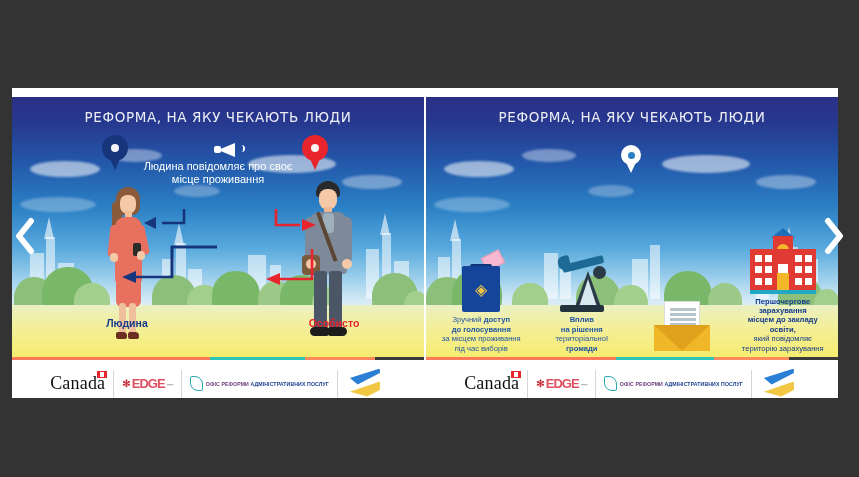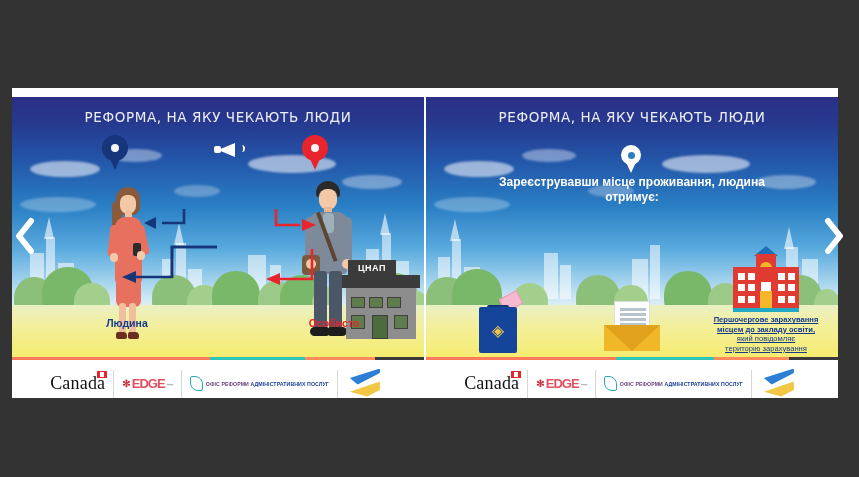--- a/index.html
+++ b/index.html
@@ -171,21 +171,21 @@
   .benefits {
     position: absolute; left: 6px; right: 6px; bottom: 4px;
     display: flex; align-items: flex-end; gap: 2px;
   }
   .benefit { flex: 1; text-align: center; }
   .benefit .art { height: 76px; position: relative; }
   .benefit .cap {
     color: #2155a4; font-size: 7.6px; line-height: 9.4px; padding: 3px 2px 0;
   }
   .benefit .cap b { font-weight: 700; }
-  .benefit:last-child .cap { color: #143a8c; text-decoration: underline; }
+  .benefit:last-child .cap { color: #143a8c; }
 
   
   .ballot-box { position: absolute; left: 50%; bottom: 0; transform: translateX(-50%); width: 38px; height: 46px; background: #15459b; border-radius: 2px; }
   .ballot-slot{ position: absolute; left: 50%; bottom: 42px; transform: translateX(-50%); width: 22px; height: 6px; background: #0f3578; border-radius: 2px; }
   .ballot-paper{position: absolute; left: 52%; bottom: 44px; width: 20px; height: 15px; background: #f6b9cf; transform: rotate(-28deg); border:1px solid #e49ab8;}
   .trident { position: absolute; left: 50%; bottom: 14px; transform: translateX(-50%); color: #f2c744; font-size: 16px; line-height: 16px; }
 
   
   .pump { position: absolute; left: 50%; bottom: 0; transform: translateX(-50%); width: 52px; height: 58px; }
   .pump .base { position: absolute; left: 4px; bottom: 0; width: 44px; height: 7px; background: #24323d; border-radius: 2px; }
@@ -307,20 +307,21 @@
           <div class="ground"></div>
 
           <div class="poster-title">РЕФОРМА, НА ЯКУ ЧЕКАЮТЬ ЛЮДИ</div>
 
           <div class="megaphone">
             <div class="tail"></div>
               <div class="horn"></div>
               <div class="wave"></div>
           </div>
 
+          <div class="lead-text left">Людина повідомляє про своє місце проживання</div>
 
           <div class="pin navy">
             <div class="head"></div>
               <div class="tip"></div>
               <div class="dot"></div>
           </div>
           <div class="pin red">
             <div class="head"></div>
               <div class="tip"></div>
               <div class="dot"></div>
@@ -355,31 +356,20 @@
             <div class="m-strap"></div>
               <div class="m-bag"></div>
             <div class="m-handL"></div>
               <div class="m-handR"></div>
             <div class="m-legL"></div>
               <div class="m-legR"></div>
               <div class="m-shoeL"></div>
               <div class="m-shoeR"></div>
           </div>
 
-          <div class="cnap">
-            <div class="sign">ЦНАП</div>
-            <div class="roof"></div>
-            <div class="body"></div>
-            <div class="win" style="left:9px;top:40px;width:14px;height:11px;"></div>
-            <div class="win" style="left:27px;top:40px;width:14px;height:11px;"></div>
-            <div class="win" style="left:45px;top:40px;width:14px;height:11px;"></div>
-            <div class="win" style="left:9px;top:58px;width:14px;height:14px;"></div>
-            <div class="win" style="left:52px;top:58px;width:14px;height:14px;"></div>
-            <div class="door"></div>
-          </div>
 
           <svg class="arrow-svg" viewBox="0 0 412 260">
             <path d="M205 150 L160 150 L160 180 L120 180" stroke="#16357a" stroke-width="2.6" fill="none"></path>
             <polygon points="124,174 110,180 124,186" fill="#16357a"></polygon>
             <path d="M205 150 L160 150 L160 180" stroke="#16357a" stroke-width="2.6" fill="none"></path>
             <path d="M150 126 L172 126 L172 112" stroke="#16357a" stroke-width="2.6" fill="none"></path>
             <polygon points="144,120 132,126 144,132" fill="#16357a"></polygon>
             <path d="M264 112 L264 128 L288 128" stroke="#e8242c" stroke-width="2.6" fill="none"></path>
             <polygon points="290,122 304,128 290,134" fill="#e8242c"></polygon>
             <path d="M300 152 L300 182 L264 182" stroke="#e8242c" stroke-width="2.6" fill="none"></path>
@@ -465,33 +455,56 @@
           <div class="ground"></div>
 
           <div class="poster-title">РЕФОРМА, НА ЯКУ ЧЕКАЮТЬ ЛЮДИ</div>
 
           <div class="pin white">
             <div class="head"></div>
               <div class="tip"></div>
               <div class="dot"></div>
           </div>
 
-          <div class="lead-text right">Зареєструвавши місце проживання, людина отримує:</div>
 
           <div class="benefits">
 
             <div class="benefit">
               <div class="art">
                 <div class="ballot-paper"></div>
                 <div class="ballot-slot"></div>
                 <div class="ballot-box"></div>
                 <div class="trident">◈</div>
               </div>
+              <div class="cap">
+                <span>Зручний </span><b>доступ</b><br>
+                <b>до голосування</b><br>
+                <span>за місцем проживання</span><br>
+                <span>під час виборів</span>
+              </div>
             </div>
 
+            <div class="benefit">
+              <div class="art">
+                <div class="pump">
+                  <div class="tower"></div>
+                    <div class="towerin"></div>
+                  <div class="beam"></div>
+                    <div class="head"></div>
+                    <div class="cw"></div>
+                  <div class="base"></div>
+                </div>
+              </div>
+              <div class="cap">
+                <b>Вплив</b><br>
+                <b>на рішення</b><br>
+                <span>територіальної</span><br>
+                <b>громади</b>
+              </div>
+            </div>
 
             <div class="benefit">
               <div class="art">
                 <div class="env">
                   <div class="letter">
                     <div class="line" style="top:6px;"></div>
                     <div class="line" style="top:11px;"></div>
                     <div class="line" style="top:16px;"></div>
                     <div class="line" style="top:21px;"></div>
                     <div class="line" style="top:26px;width:18px;"></div>

